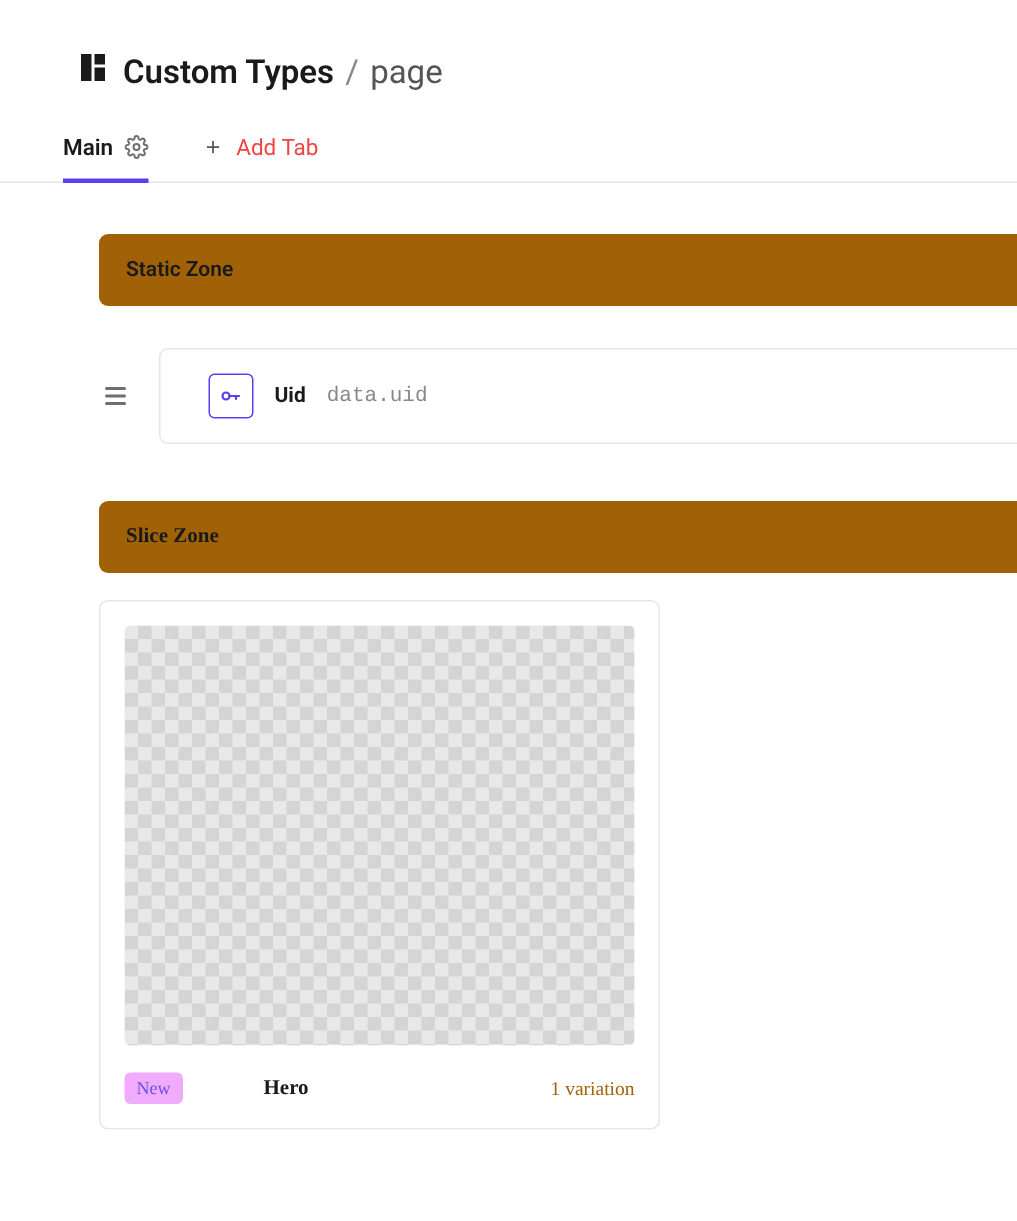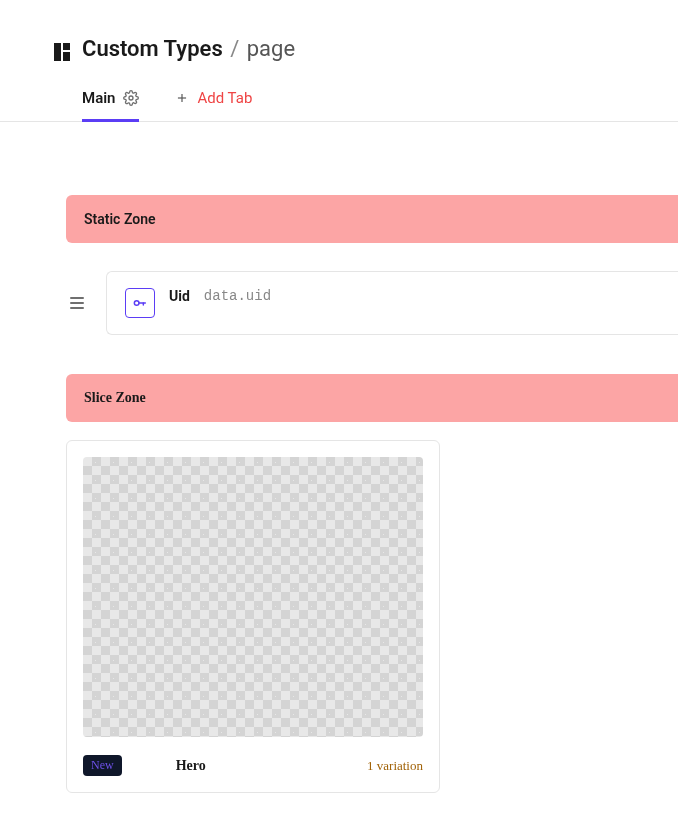--- a/index.html
+++ b/index.html
@@ -9,21 +9,21 @@
     }
     body {
       font-family: -apple-system, BlinkMacSystemFont, "Segoe UI", Roboto, Helvetica, Arial, sans-serif;
       background: #ffffff;
       color: #1a1a1a;
       width: 678px;
       overflow-x: hidden;
     }
     .header {
       display: flex;
-      align-items: flex-end;
+      align-items: flex-start;
       padding: 36px 0 0 54px;
       gap: 10px;
     }
     .logo-icon {
       width: 18px;
       height: 18px;
       display: flex;
       flex-wrap: wrap;
       gap: 2px;
     }
@@ -57,21 +57,21 @@
       font-weight: 400;
       margin: 0 2px;
     }
     .page-title .subpage {
       color: #555;
       font-weight: 400;
     }
     .tabs-container {
       display: flex;
       align-items: center;
-      padding-left: 82px;
+      padding-left: 42px;
       margin-top: 28px;
       border-bottom: 1px solid #e5e5e5;
       gap: 36px;
     }
     .tab {
       display: flex;
       align-items: center;
       gap: 8px;
       padding-bottom: 14px;
       font-size: 15px;
@@ -96,27 +96,26 @@
       font-weight: 400;
     }
     .gear-icon svg, .plus-icon svg {
       display: block;
     }
     .content {
       padding-left: 66px;
       padding-top: 34px;
     }
     .zone-header {
-      background: #fca5a5;
+      background: #a16207;
       padding: 16px 18px;
       border-radius: 6px 0 0 6px;
       font-size: 14px;
       font-weight: 600;
       color: #1a1a1a;
-      margin-top: 39px;
     }
     .field-row {
       display: flex;
       align-items: center;
       margin-top: 28px;
       gap: 18px;
     }
     .drag-handle {
       display: flex;
       flex-direction: column;
@@ -125,24 +124,25 @@
       padding: 4px;
     }
     .drag-line {
       width: 14px;
       height: 2px;
       background: #6f6f6f;
       border-radius: 1px;
     }
     .field-card {
       display: flex;
+      align-items: center;
       border: 1px solid #e5e5e5;
       border-right: none;
       border-radius: 6px 0 0 6px;
-      padding: 16px 18px;
+      padding: 16px 32px;
       gap: 14px;
       flex: 1;
     }
     .field-icon {
       width: 30px;
       height: 30px;
       border: 1.5px solid #5b3df5;
       border-radius: 4px;
       display: flex;
       align-items: center;
@@ -189,21 +189,21 @@
       align-items: center;
       justify-content: space-between;
       margin-top: 18px;
     }
     .slice-footer-left {
       display: flex;
       align-items: center;
       gap: 10px;
     }
     .badge {
-      background: #0f172a;
+      background: #f0abfc;
       color: #6d50e8;
       font-size: 12px;
       font-weight: 500;
       padding: 3px 8px;
       border-radius: 4px;
     }
     .slice-name {
       font-size: 14px;
       font-weight: 700;
       padding-left: 44px;

